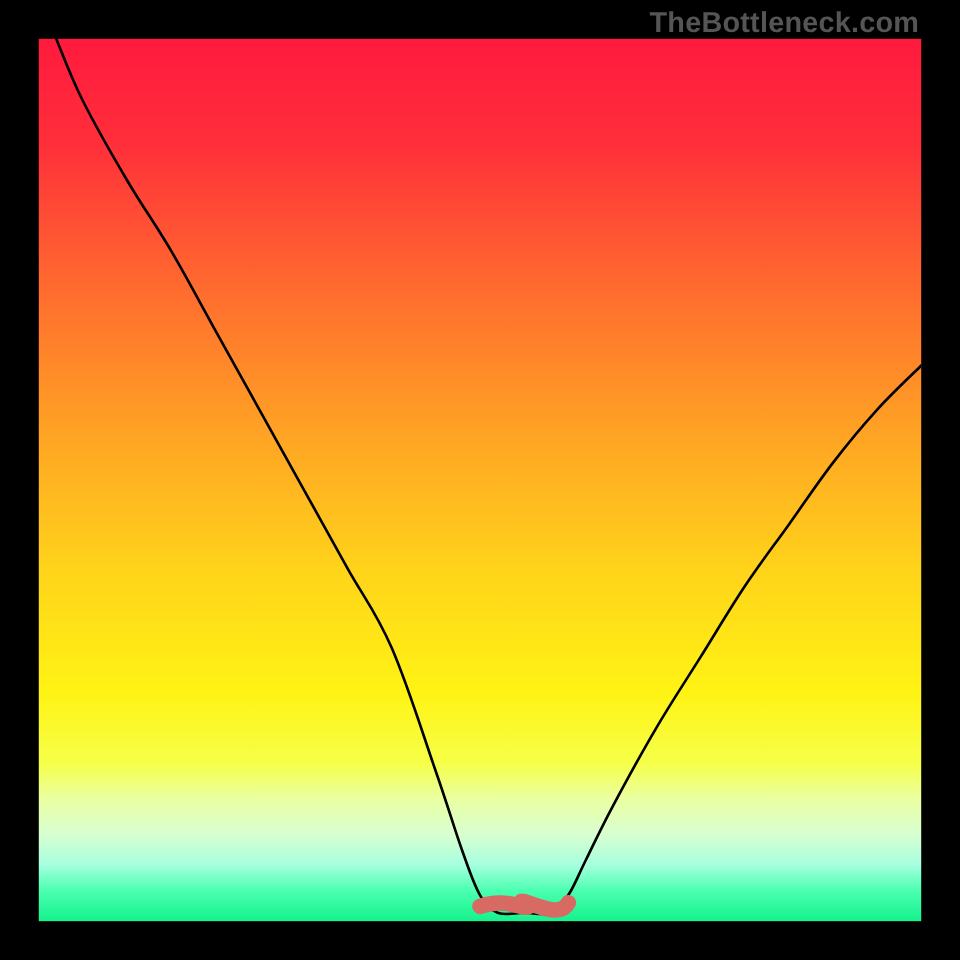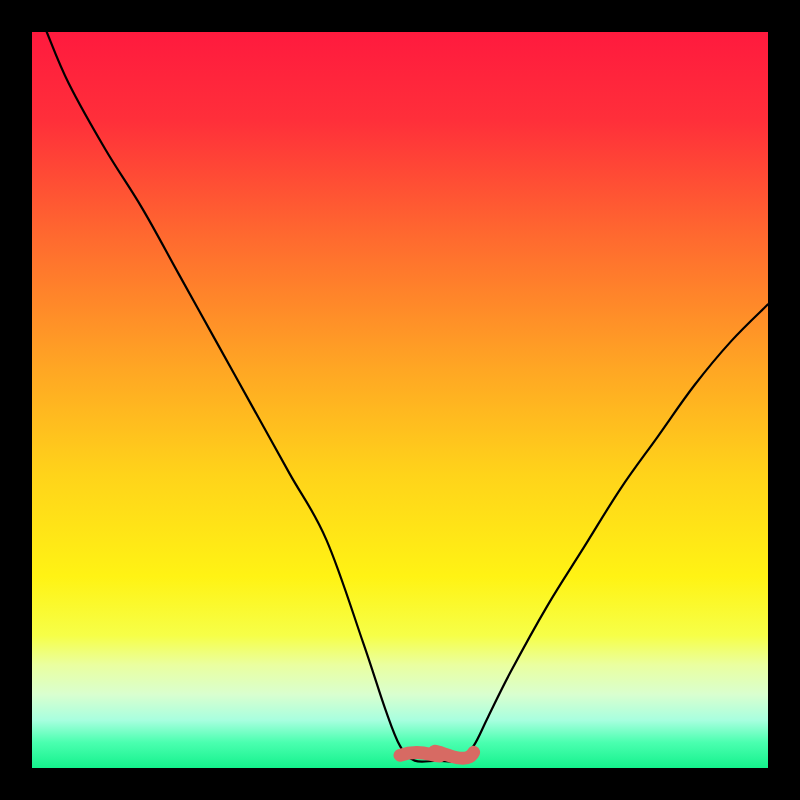--- a/index.html
+++ b/index.html
@@ -74,13 +74,14 @@
     </svg>
     <svg class="paths" viewBox="0 0 736 736" preserveAspectRatio="none">
       <path id="curvePath" fill="none" stroke-width="2.2" stroke-linejoin="round" stroke-linecap="round" d="M 14.72 0.00 C 18.69 9.27, 26.20 30.32, 36.80 51.52 C 47.40 72.72, 60.35 95.24, 73.60 117.76 C 86.85 140.28, 97.15 154.12, 110.40 176.64 C 123.65 199.16, 133.95 219.03, 147.20 242.88 C 160.45 266.73, 170.75 285.27, 184.00 309.12 C 197.25 332.97, 207.55 351.51, 220.80 375.36 C 234.05 399.21, 244.35 417.75, 257.60 441.60 C 270.85 465.45, 281.15 477.37, 294.40 507.84 C 307.65 538.31, 320.60 580.41, 331.20 610.88 C 341.80 641.35, 346.66 658.57, 353.28 677.12 C 359.90 695.67, 362.70 704.65, 368.00 713.92 C 373.30 723.19, 376.10 725.99, 382.72 728.64 C 389.34 731.29, 396.85 728.64, 404.80 728.64 C 412.75 728.64, 420.26 731.29, 426.88 728.64 C 433.50 725.99, 436.30 721.87, 441.60 713.92 C 446.90 705.97, 449.70 697.73, 456.32 684.48 C 462.94 671.23, 467.80 660.19, 478.40 640.32 C 489.00 620.45, 501.95 596.60, 515.20 574.08 C 528.45 551.56, 538.75 536.40, 552.00 515.20 C 565.25 494.00, 575.55 476.19, 588.80 456.32 C 602.05 436.45, 612.35 423.35, 625.60 404.80 C 638.85 386.25, 649.15 370.50, 662.40 353.28 C 675.65 336.06, 685.95 323.69, 699.20 309.12 C 712.45 294.55, 729.38 278.94, 736.00 272.32" stroke="#000000"></path>
       <path id="optBand" fill="none" stroke-width="13" stroke-linecap="round" d="M 368.0 723.3
   Q 383.0 718.3, 398.0 722.3
   T 404.8 721.3
   T 416.6 723.3
   T 441.6 720.3" stroke="#d76a63"></path>
     </svg>
   </div>
+  <div class="watermark">TheBottleneck.com</div>
 </div>
 
 </body></html>

